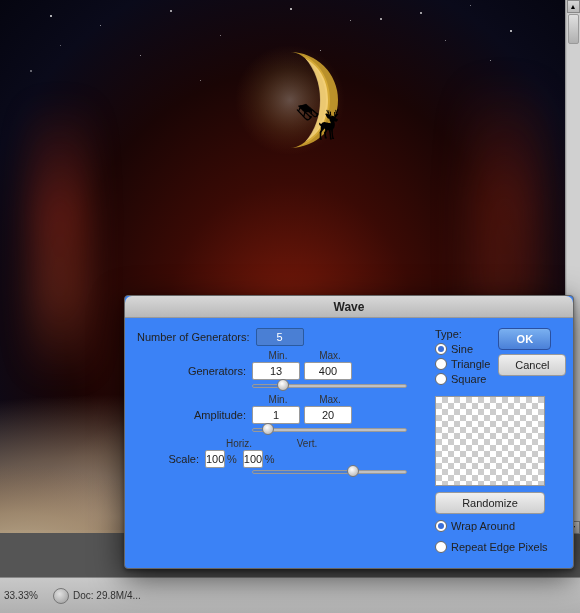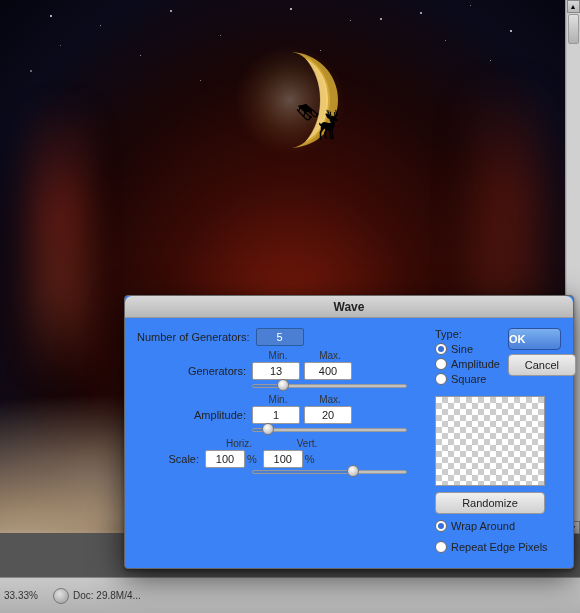--- a/index.html
+++ b/index.html
@@ -319,21 +319,21 @@
       padding-right: 6px;
       font-size: 11px;
       color: #222;
     }
     .scale-input-wrap {
       display: flex;
       align-items: center;
       gap: 2px;
     }
     .scale-input {
-      width: 40px;
+      width: 20px;
       height: 18px;
       background: white;
       border: 1px solid #999;
       color: #222;
       font-size: 11px;
       text-align: center;
       border-radius: 2px;
     }
     .scale-pct {
       font-size: 11px;
@@ -376,21 +376,21 @@
     .btn-ok {
       width: 53px;
       height: 22px;
       background: linear-gradient(to bottom, #7ab0f0, #4a80d8);
       border: 1px solid #2a50a0;
       border-radius: 4px;
       color: white;
       font-size: 11px;
       font-weight: bold;
       cursor: pointer;
-      text-align: left;
+      text-align: center;
       line-height: 20px;
     }
     .btn-cancel {
       width: 68px;
       height: 22px;
       background: linear-gradient(to bottom, #f0f0f0, #d0d0d0);
       border: 1px solid #999;
       border-radius: 4px;
       color: #222;
       font-size: 11px;
@@ -632,21 +632,21 @@
         <div class="type-and-buttons">
 
           <div>
             <div class="type-label">Type:</div>
             <div class="radio-row">
               <div class="radio-btn checked"></div>
               <span class="radio-label">Sine</span>
             </div>
             <div class="radio-row">
               <div class="radio-btn"></div>
-              <span class="radio-label">Amplitude</span>
+              <span class="radio-label">Triangle</span>
             </div>
             <div class="radio-row">
               <div class="radio-btn"></div>
               <span class="radio-label">Square</span>
             </div>
           </div>
 
           <div class="ok-cancel-col">
             <button class="btn-ok">OK</button>
             <button class="btn-cancel">Cancel</button>

